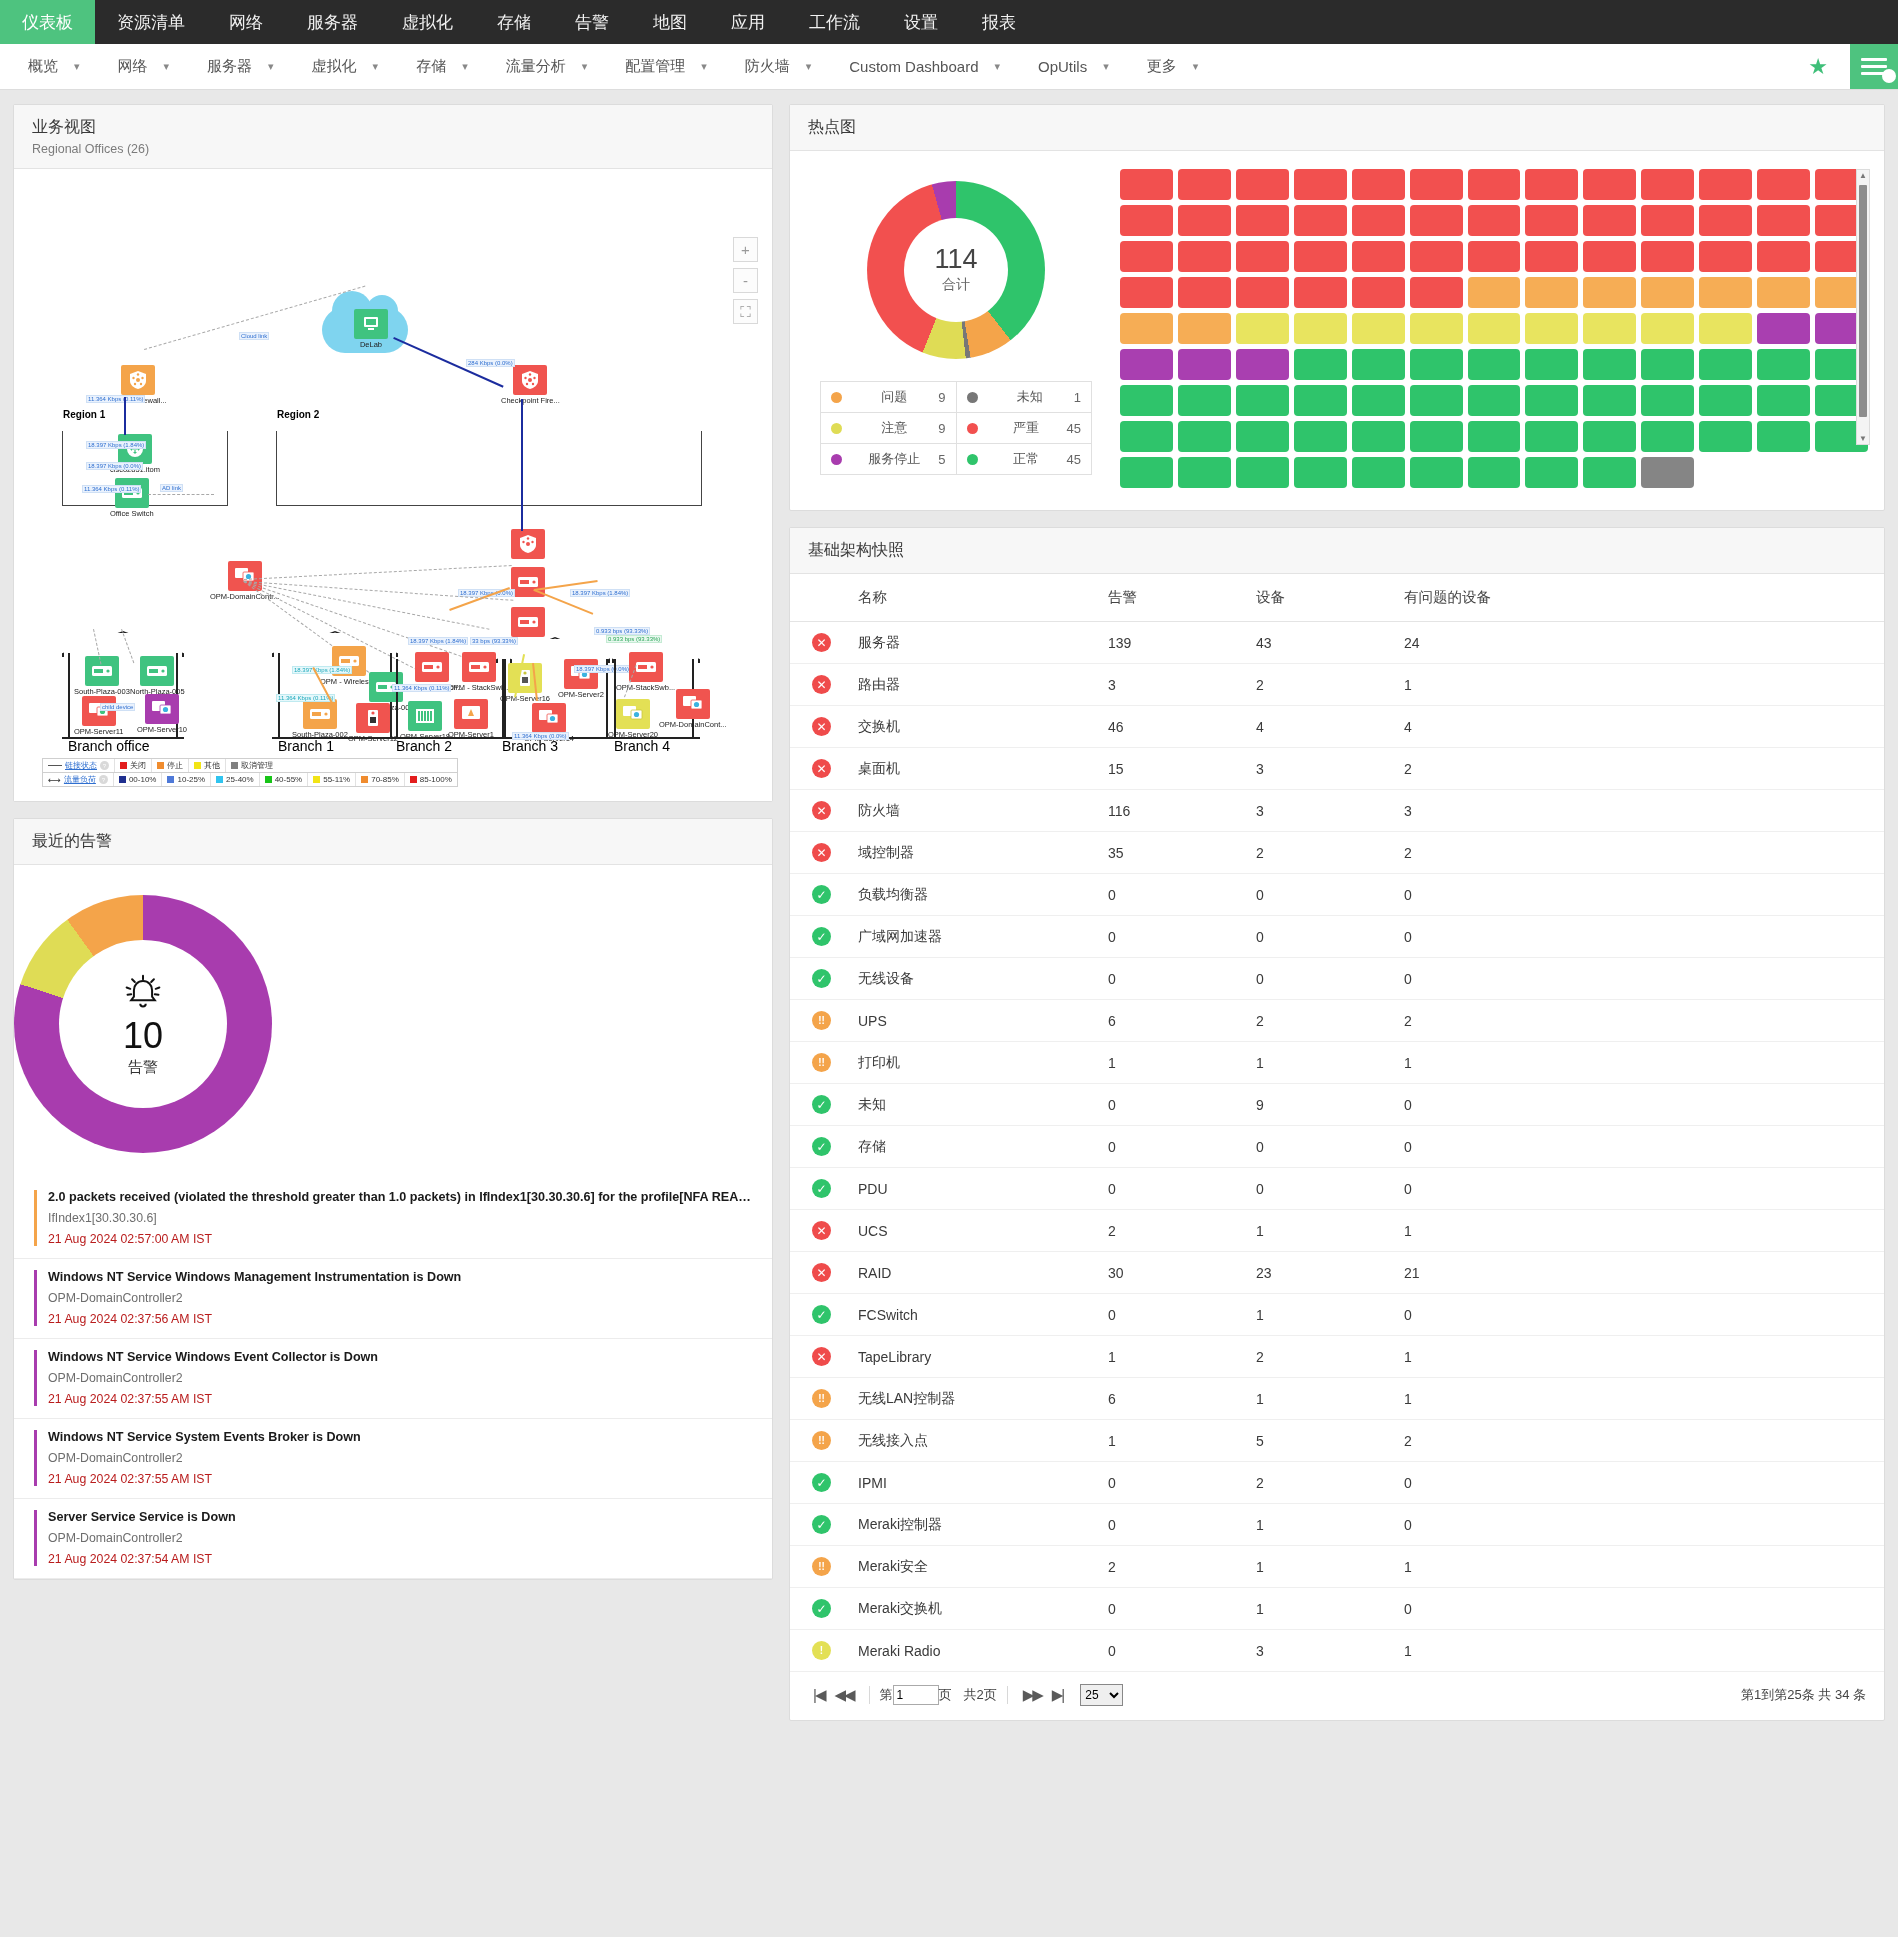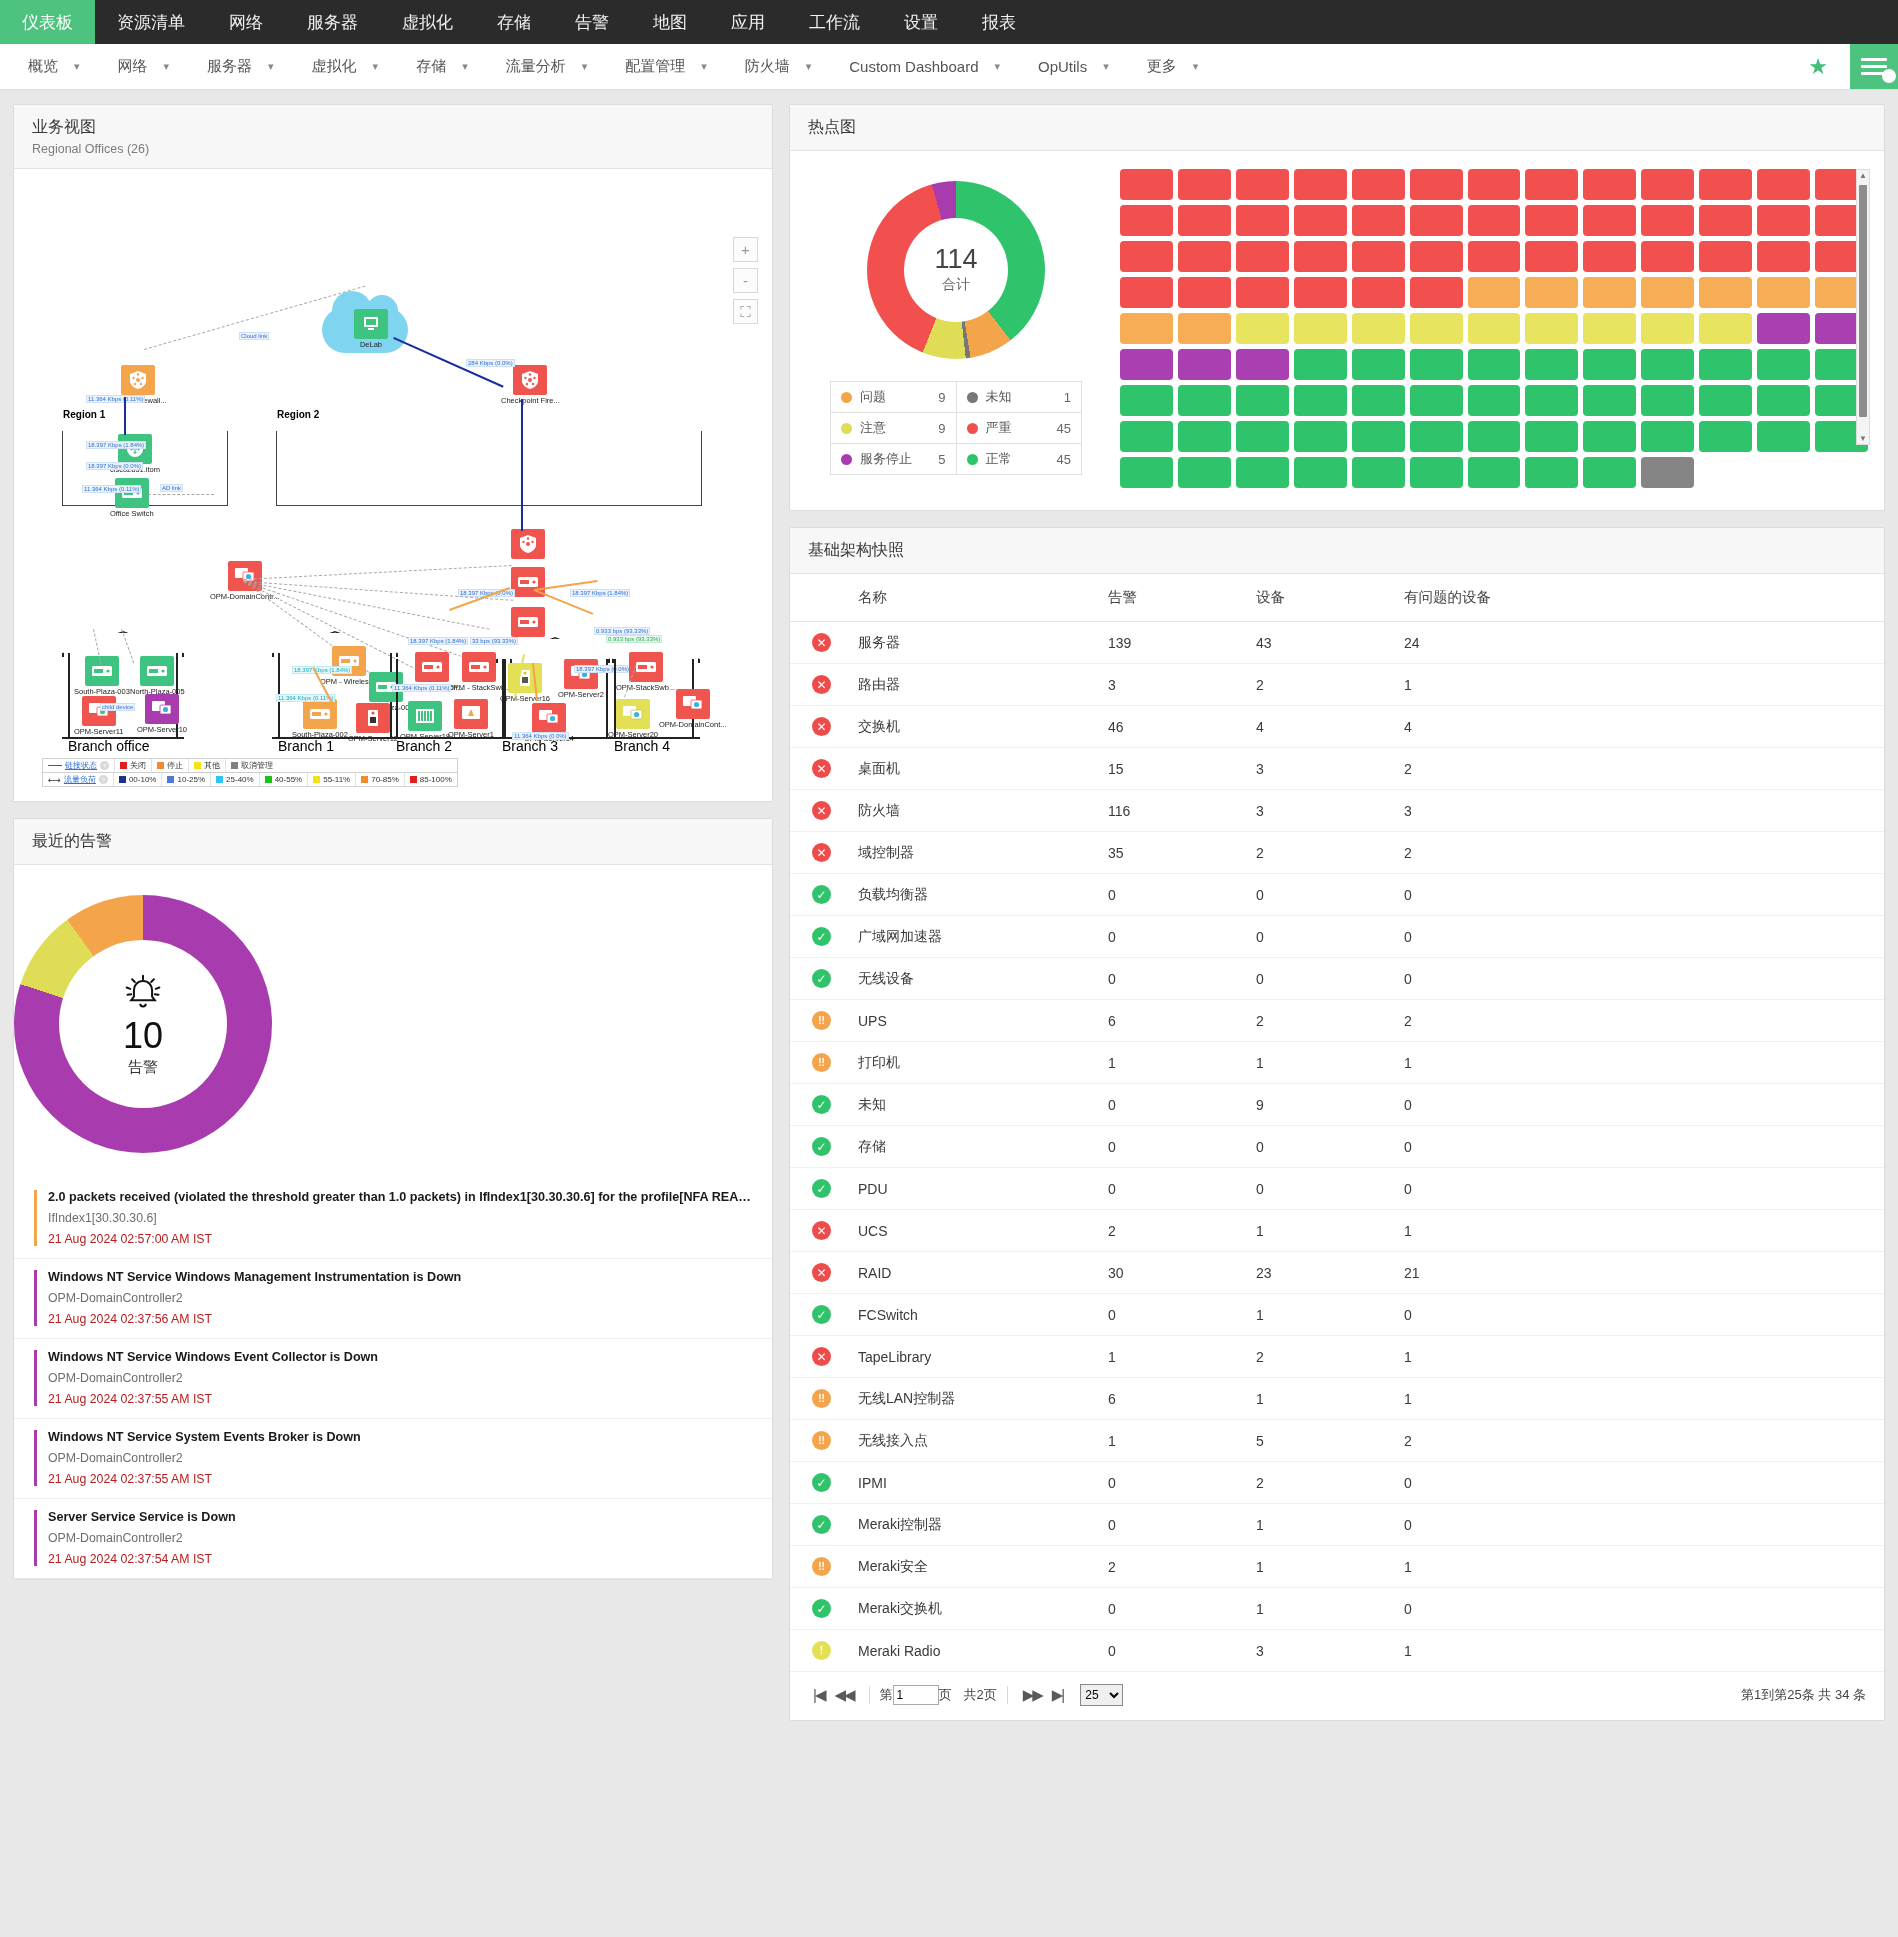--- a/index.html
+++ b/index.html
@@ -77,26 +77,26 @@
   .bellsvg { width:44px; height:40px; }
   
   .alist-head { background:#f7f7f7; border-top:1px solid #e6e6e6; border-bottom:1px solid #e6e6e6; padding:11px 20px; font-size:15px; color:#3a3a3a; }
   .alitem { padding:11px 20px 12px 20px; border-bottom:1px solid #ececec; }
   .albody { border-left:3px solid #a83cae; padding-left:11px; }
   .alt { font-size:12.6px; font-weight:bold; color:#1a1a1a; white-space:nowrap; overflow:hidden; text-overflow:ellipsis; }
   .ald { font-size:12.3px; color:#6d6d6d; margin-top:7px; }
   .alts { font-size:12.3px; color:#b91c1c; margin-top:7px; }
   
   .hm-body { display:flex; padding:18px 16px 22px 16px; }
-  .donut-hot-wrap { width:300px; display:flex; flex-direction:column; align-items:center; }
+  .donut-hot-wrap { width:300px; display:flex; flex-direction:column; align-items:center;text-align:center; }
   .donut-hot { position:relative; width:178px; height:178px; border-radius:50%; margin-top:12px; }
   .donut-hot .hole { position:absolute; left:50%; top:50%; transform:translate(-50%,-50%); width:104px; height:104px; border-radius:50%; background:#fff; display:flex; flex-direction:column; align-items:center; justify-content:center; }
   .donut-hot .num { font-size:27px; color:#444; line-height:1; }
   .donut-hot .cap { font-size:14px; color:#666; margin-top:3px; }
-  .hotlegend { margin-top:22px; width:252px; border:1px solid #e0e0e0; border-bottom:none; }
+  .hotlegend { margin-top:22px; width:272px; border:1px solid #e0e0e0; border-bottom:none; }
   .hlrow { display:flex; border-bottom:1px solid #e0e0e0; }
   .hlcell { flex:1; display:flex; align-items:center; padding:6px 10px; font-size:13px; color:#555; }
   .hlcell + .hlcell { border-left:1px solid #e0e0e0; }
   .hldot { width:11px; height:11px; border-radius:50%; margin-right:8px; flex:none; }
   .hlname { flex:1; }
   .hlval { color:#666; }
   .grid-wrap { flex:1; position:relative; padding-left:14px; }
   .grid { display:grid; grid-template-columns:repeat(13, 1fr); gap:5px; }
   .cell { height:31px; border-radius:4px; }
   .scrollbar { position:absolute; right:-2px; top:0; width:14px; height:276px; background:#f4f4f4; border:1px solid #dcdcdc; }

